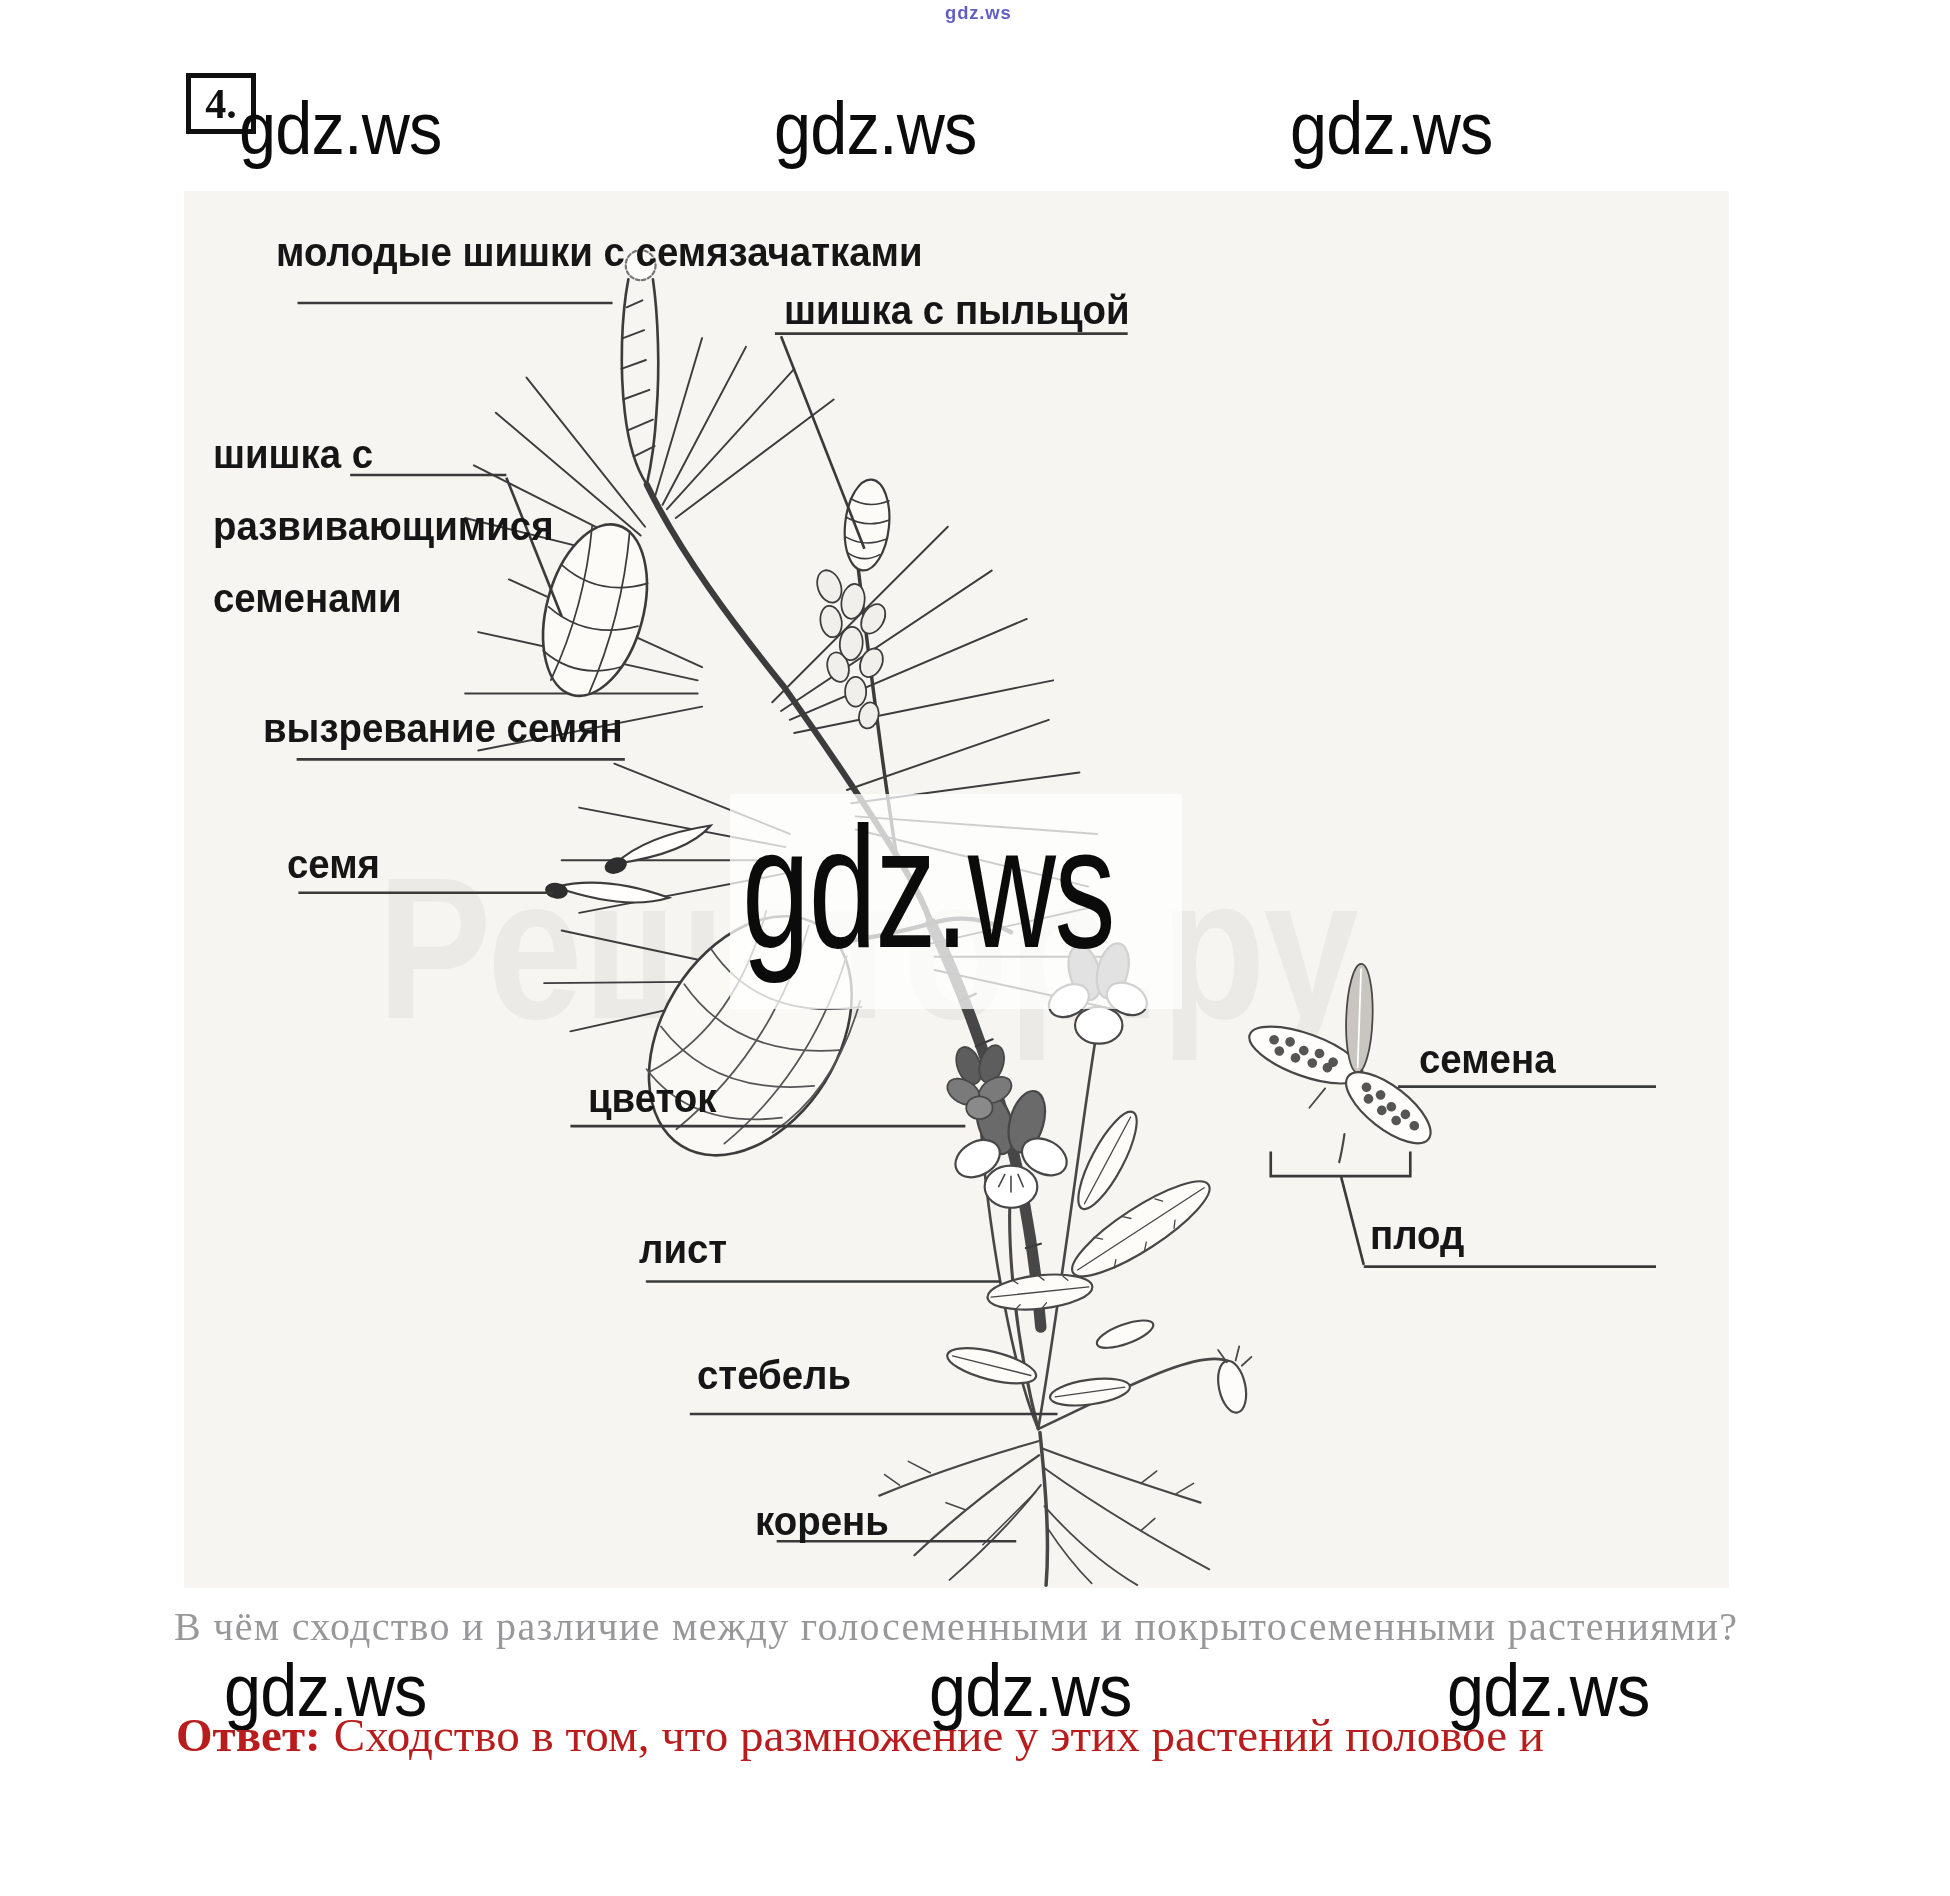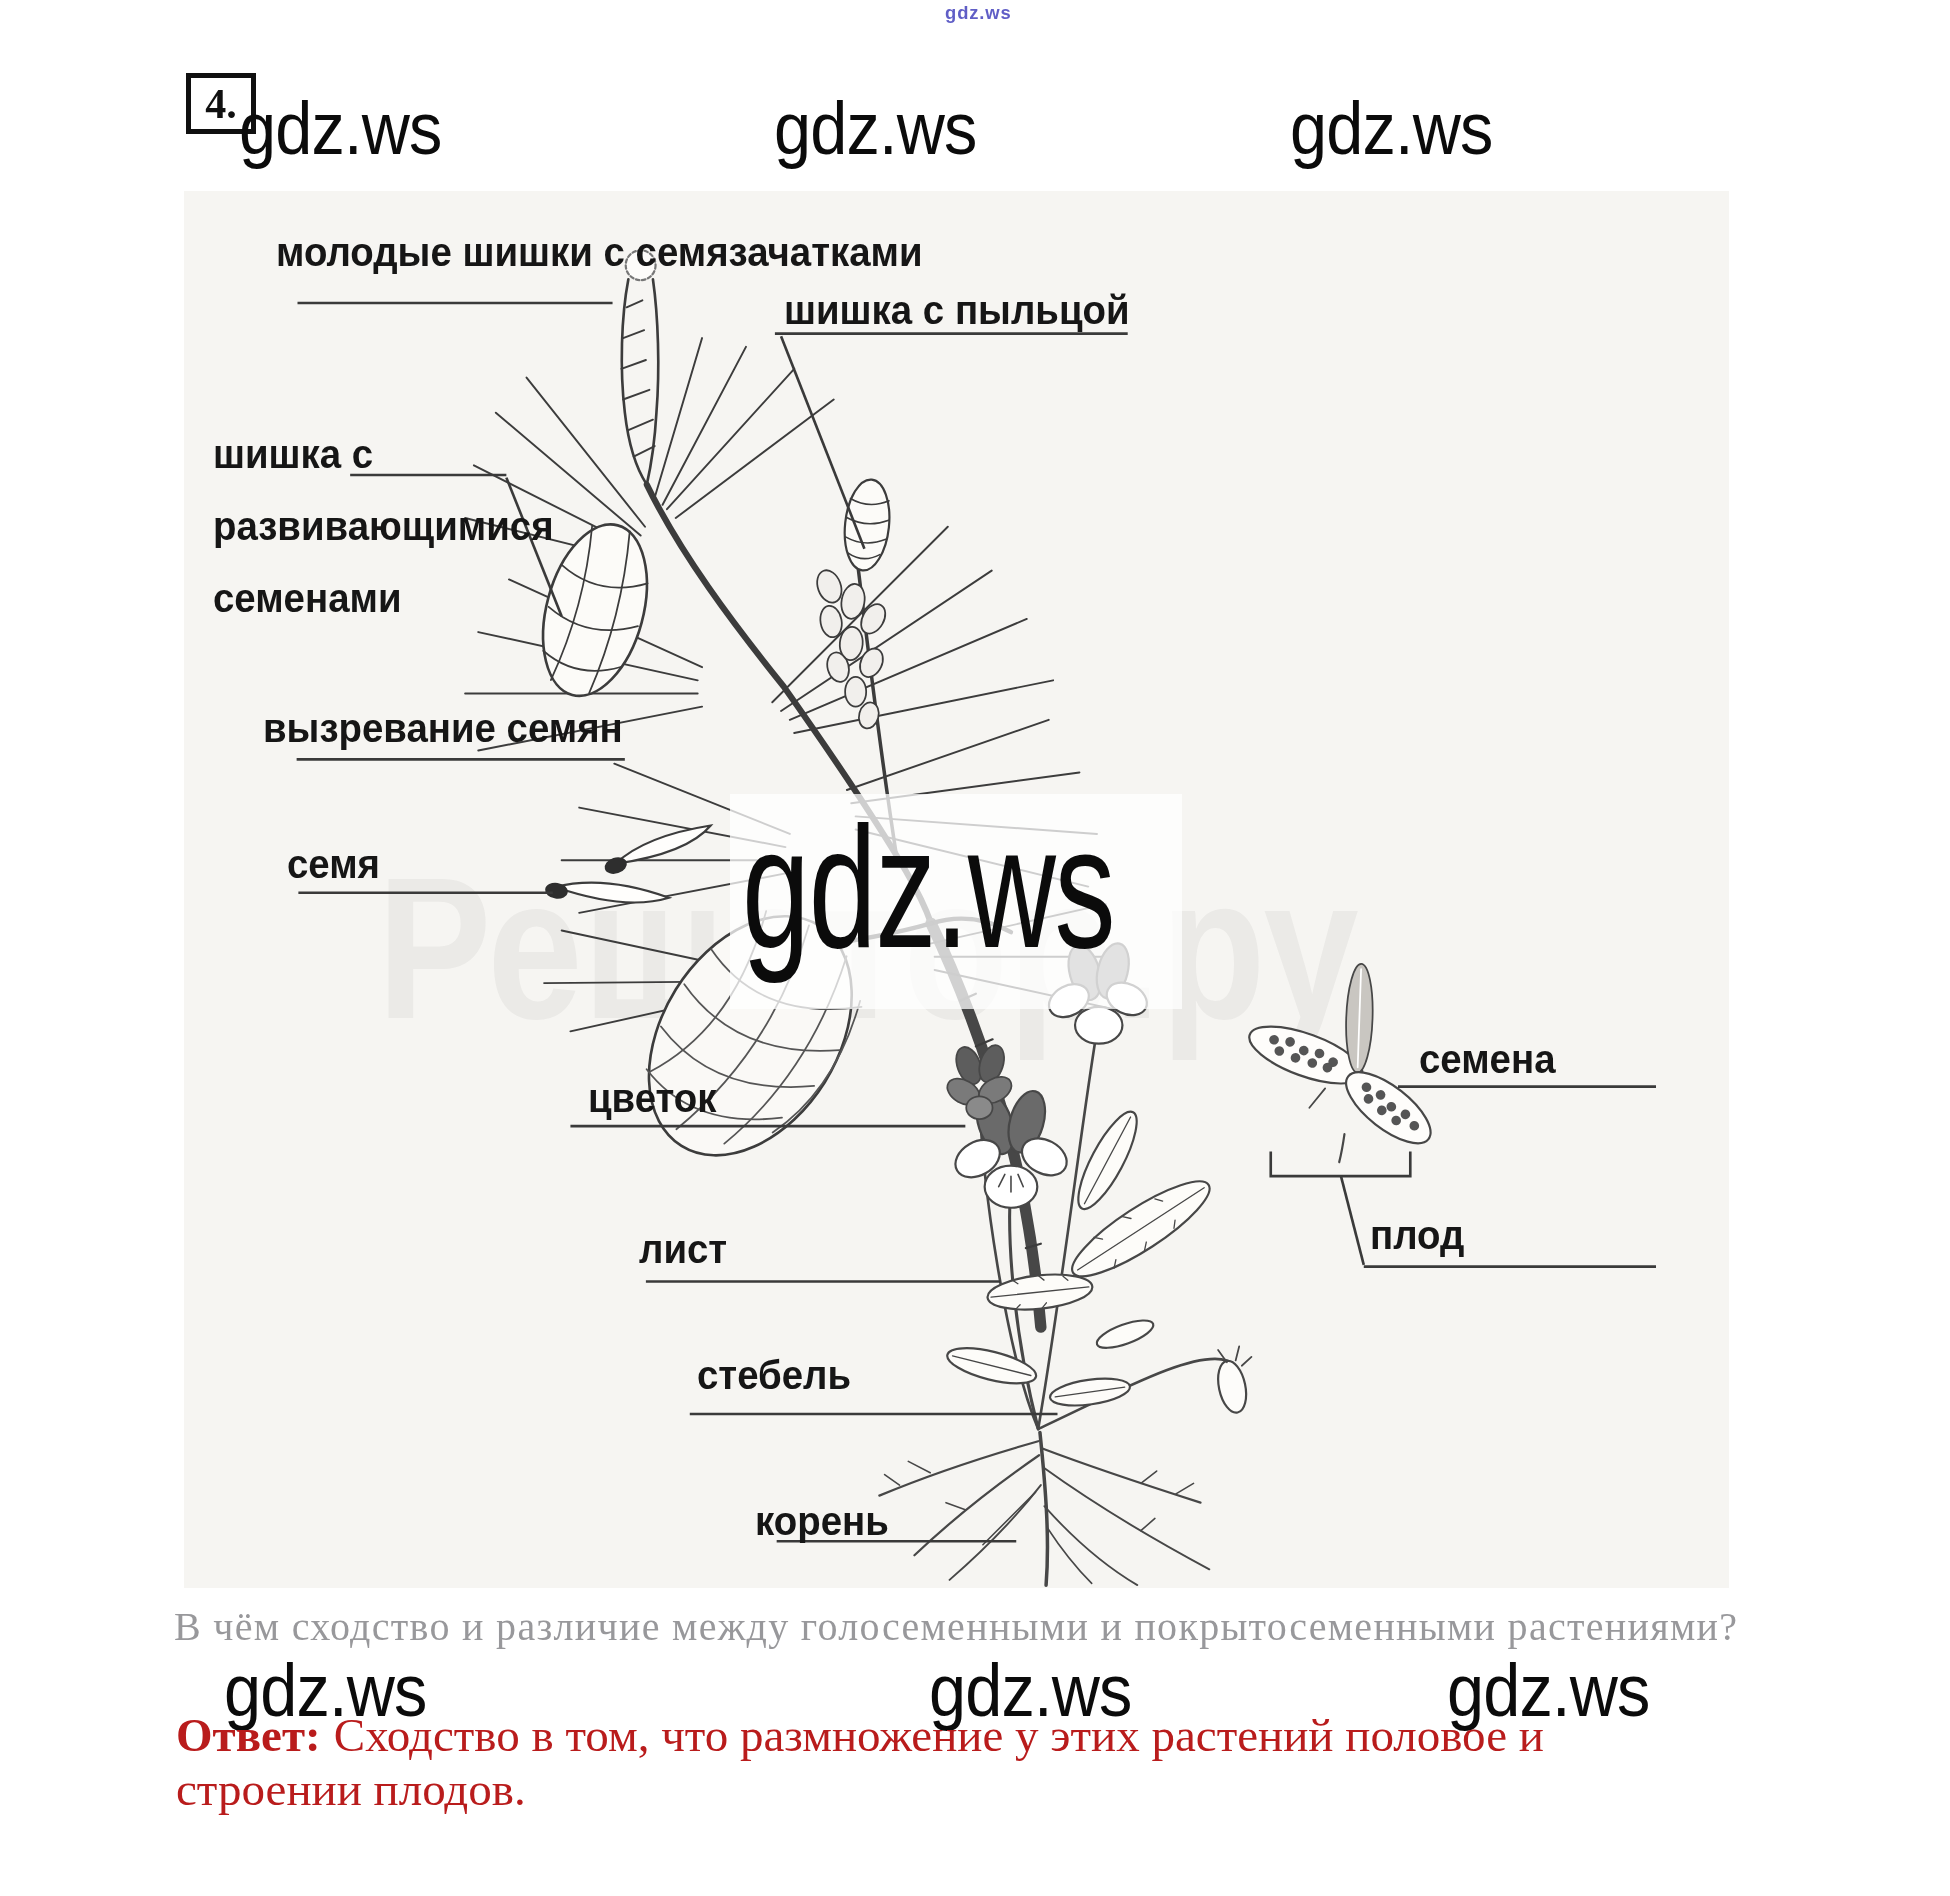--- a/index.html
+++ b/index.html
@@ -304,15 +304,14 @@
 <div class="abs question">В чём сходство и различие между голосеменными и покрытосеменными растениями?</div>
 
 <div class="abs wm-row" style="left:224px;top:1654px;">gdz.ws</div>
 <div class="abs wm-row" style="left:929px;top:1654px;">gdz.ws</div>
 <div class="abs wm-row" style="left:1447px;top:1654px;">gdz.ws</div>
 
 <div class="abs answer">
   <div>
     <span class="bold">Ответ:</span><span>Сходство в том, что размножение у этих растений половое и</span>
   </div>
-  <div>строении плодов.</div>
 </div>
 
 
 </body></html>

